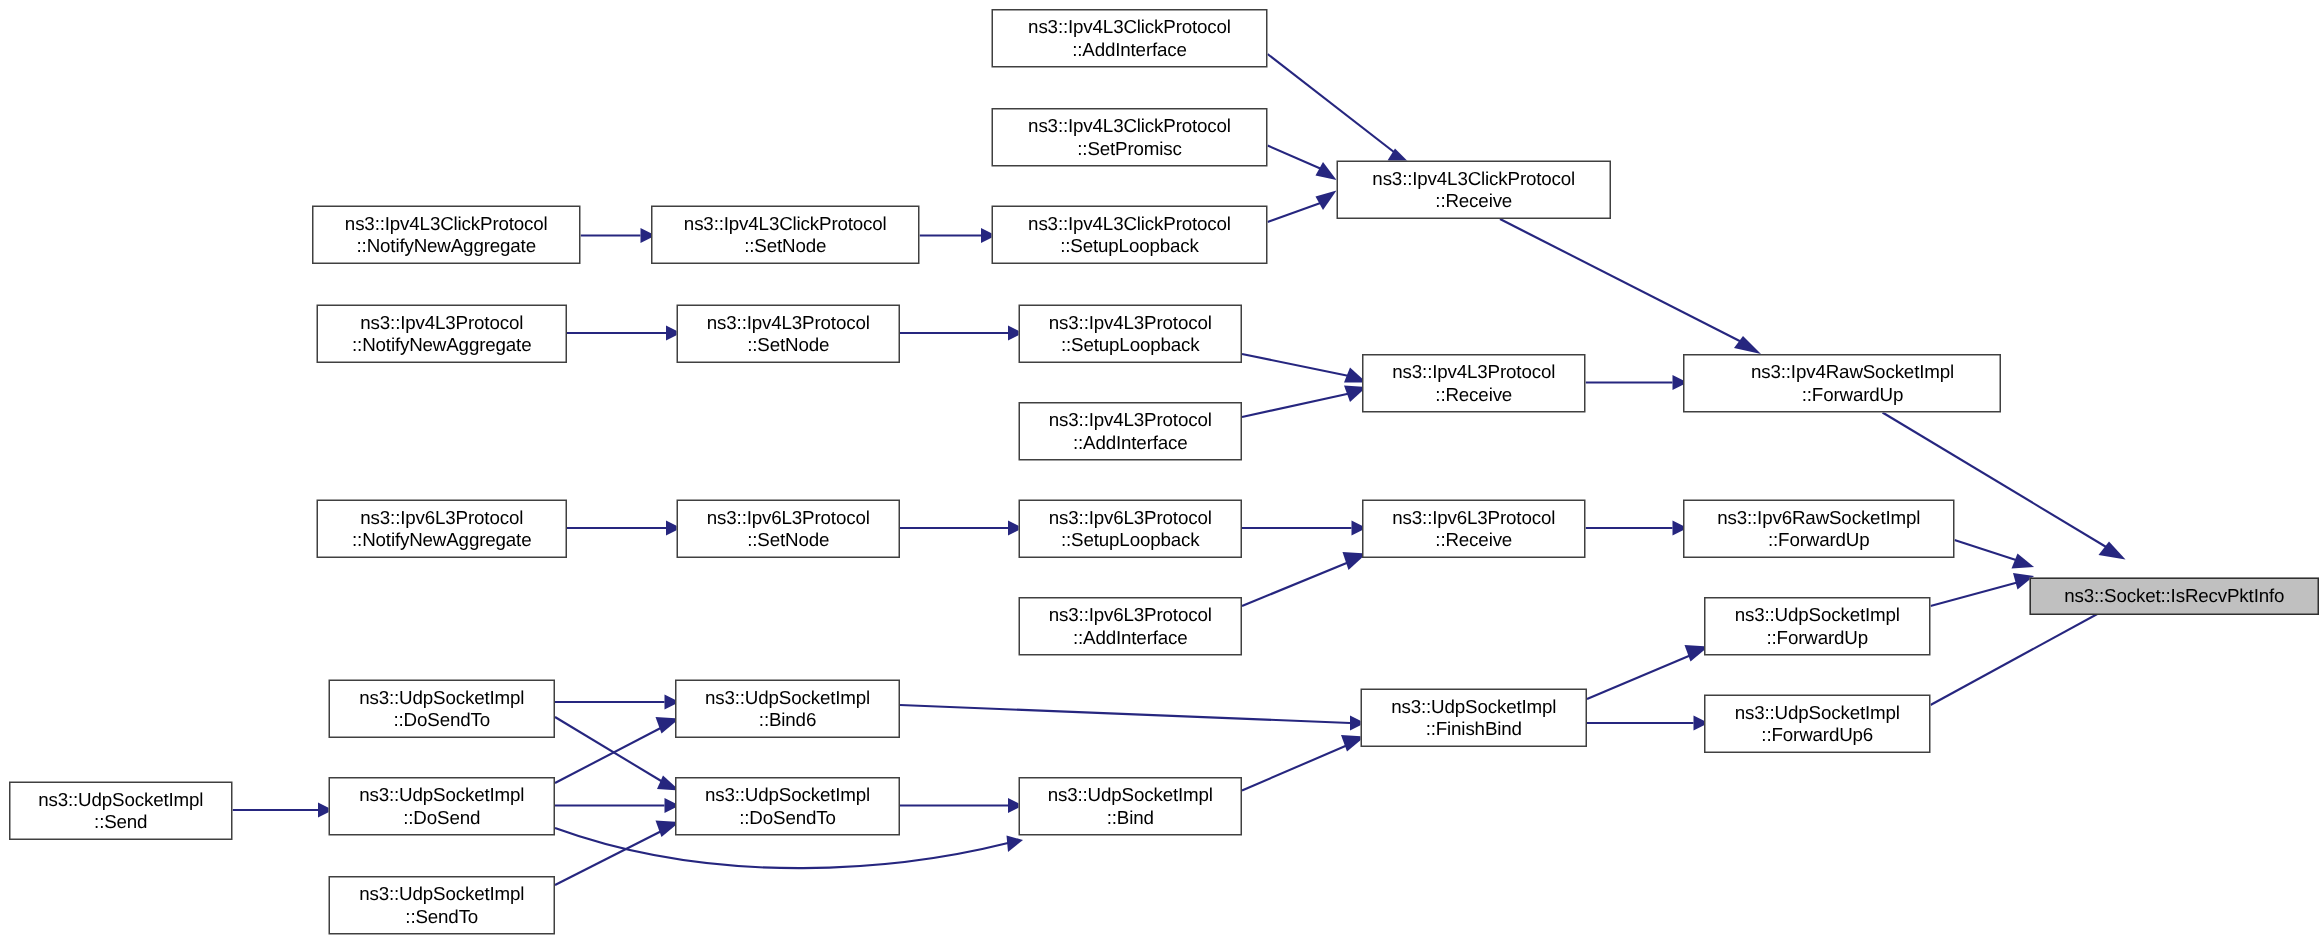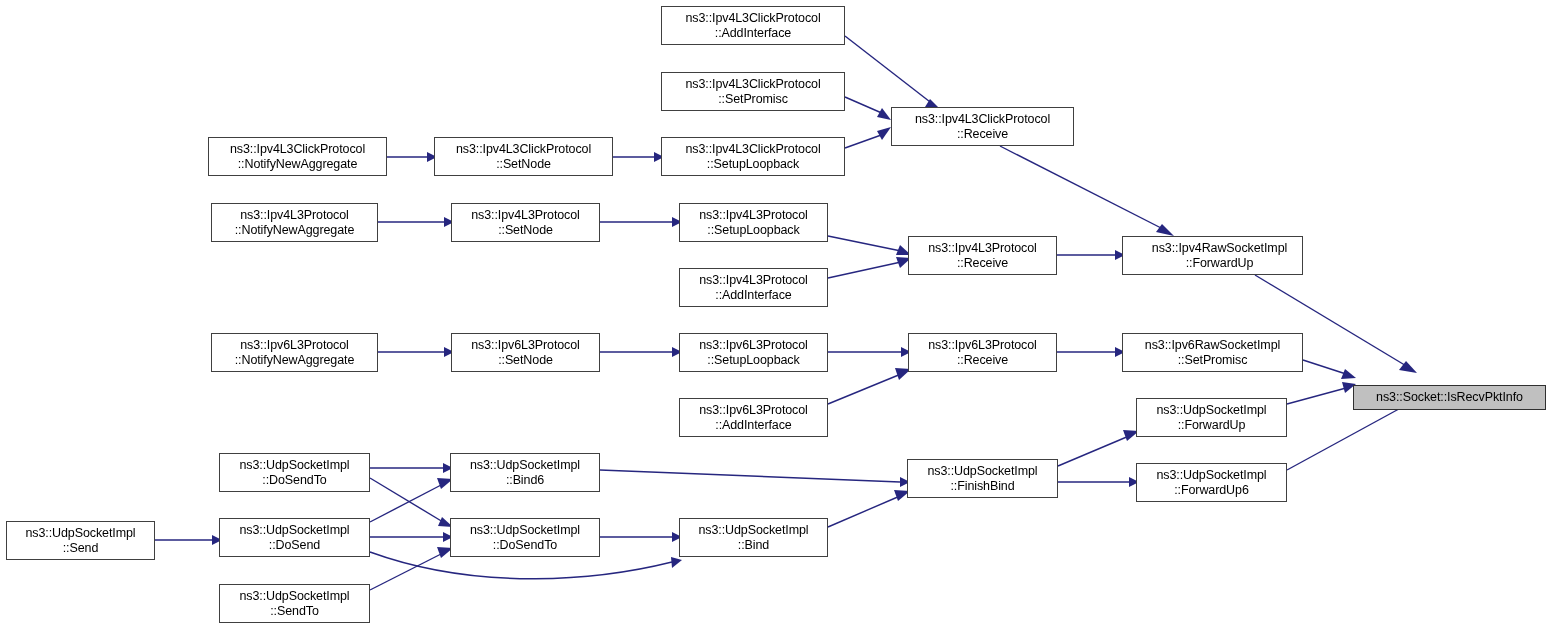--- a/index.html
+++ b/index.html
@@ -211,34 +211,34 @@
     <div class="gnode" style="left: 211px; top: 203px; width: 167px; height: 39px;"><span class="gnode-label">ns3::Ipv4L3Protocol
 ::NotifyNewAggregate</span></div>
     <div class="gnode" style="left: 451px; top: 203px; width: 149px; height: 39px;"><span class="gnode-label">ns3::Ipv4L3Protocol
 ::SetNode</span></div>
     <div class="gnode" style="left: 679px; top: 203px; width: 149px; height: 39px;"><span class="gnode-label">ns3::Ipv4L3Protocol
 ::SetupLoopback</span></div>
     <div class="gnode" style="left: 679px; top: 268px; width: 149px; height: 39px;"><span class="gnode-label">ns3::Ipv4L3Protocol
 ::AddInterface</span></div>
     <div class="gnode" style="left: 908px; top: 236px; width: 149px; height: 39px;"><span class="gnode-label">ns3::Ipv4L3Protocol
 ::Receive</span></div>
-    <div class="gnode" style="left: 1122px; top: 236px; width: 181px; height: 39px; padding-left: 14px;"><span class="gnode-label">ns3::Ipv4RawSocketImpl
+    <div class="gnode" style="left: 1122px; top: 236px; width: 212px; height: 39px; padding-left: 14px;"><span class="gnode-label">ns3::Ipv4RawSocketImpl
 ::ForwardUp</span></div>
     <div class="gnode" style="left: 211px; top: 333px; width: 167px; height: 39px;"><span class="gnode-label">ns3::Ipv6L3Protocol
 ::NotifyNewAggregate</span></div>
     <div class="gnode" style="left: 451px; top: 333px; width: 149px; height: 39px;"><span class="gnode-label">ns3::Ipv6L3Protocol
 ::SetNode</span></div>
     <div class="gnode" style="left: 679px; top: 333px; width: 149px; height: 39px;"><span class="gnode-label">ns3::Ipv6L3Protocol
 ::SetupLoopback</span></div>
     <div class="gnode" style="left: 679px; top: 398px; width: 149px; height: 39px;"><span class="gnode-label">ns3::Ipv6L3Protocol
 ::AddInterface</span></div>
     <div class="gnode" style="left: 908px; top: 333px; width: 149px; height: 39px;"><span class="gnode-label">ns3::Ipv6L3Protocol
 ::Receive</span></div>
     <div class="gnode" style="left: 1122px; top: 333px; width: 181px; height: 39px;"><span class="gnode-label">ns3::Ipv6RawSocketImpl
-::SetPromisc</span></div>
+::ForwardUp</span></div>
     <div class="gnode highlight" style="left: 1353px; top: 373px; width: 193px; height: 25px; margin-top: 12px;"><span class="gnode-label">ns3::Socket::IsRecvPktInfo</span></div>
     <div class="gnode" style="left: 1136px; top: 398px; width: 151px; height: 39px;"><span class="gnode-label">ns3::UdpSocketImpl
 ::ForwardUp</span></div>
     <div class="gnode" style="left: 1136px; top: 463px; width: 151px; height: 39px;"><span class="gnode-label">ns3::UdpSocketImpl
 ::ForwardUp6</span></div>
     <div class="gnode" style="left: 219px; top: 453px; width: 151px; height: 39px;"><span class="gnode-label">ns3::UdpSocketImpl
 ::DoSendTo</span></div>
     <div class="gnode" style="left: 450px; top: 453px; width: 150px; height: 39px;"><span class="gnode-label">ns3::UdpSocketImpl
 ::Bind6</span></div>
     <div class="gnode" style="left: 6px; top: 521px; width: 149px; height: 39px;"><span class="gnode-label">ns3::UdpSocketImpl

